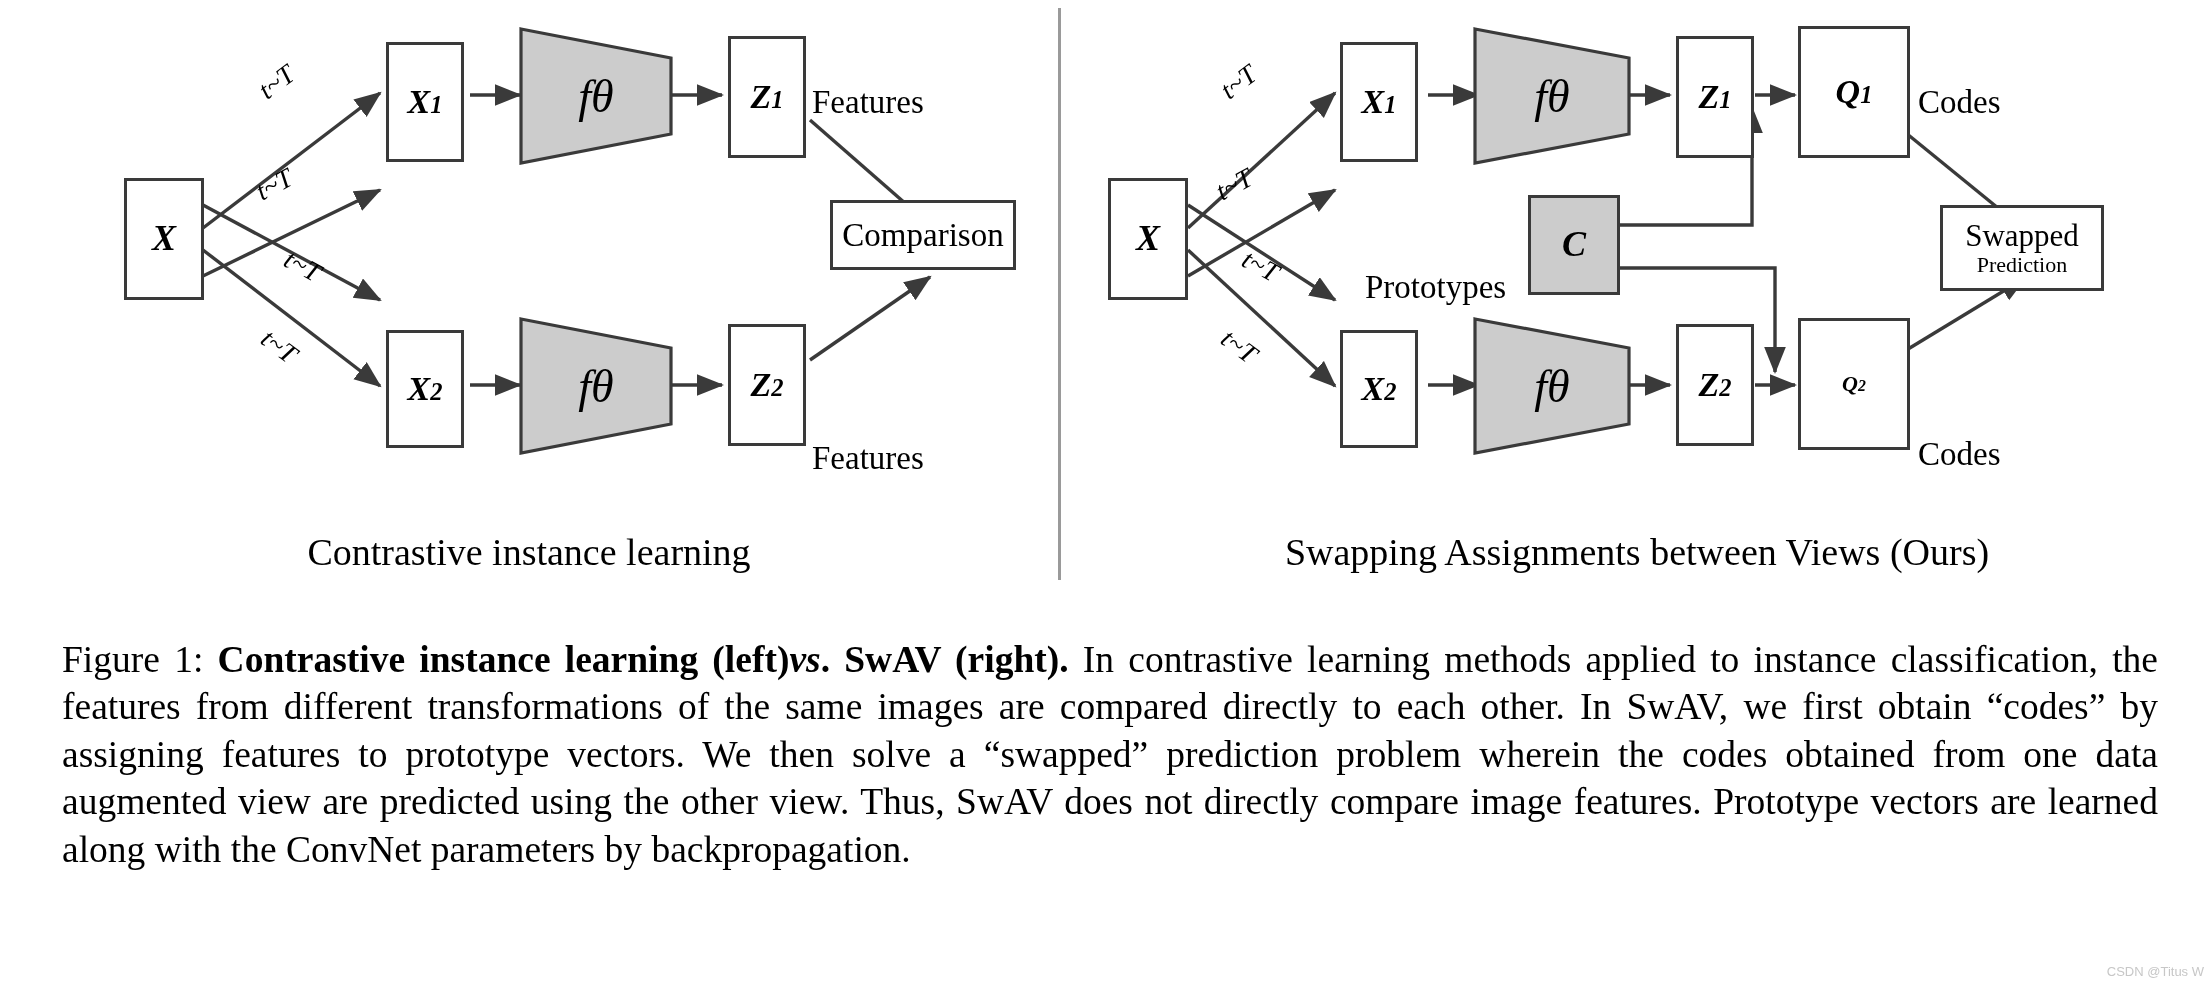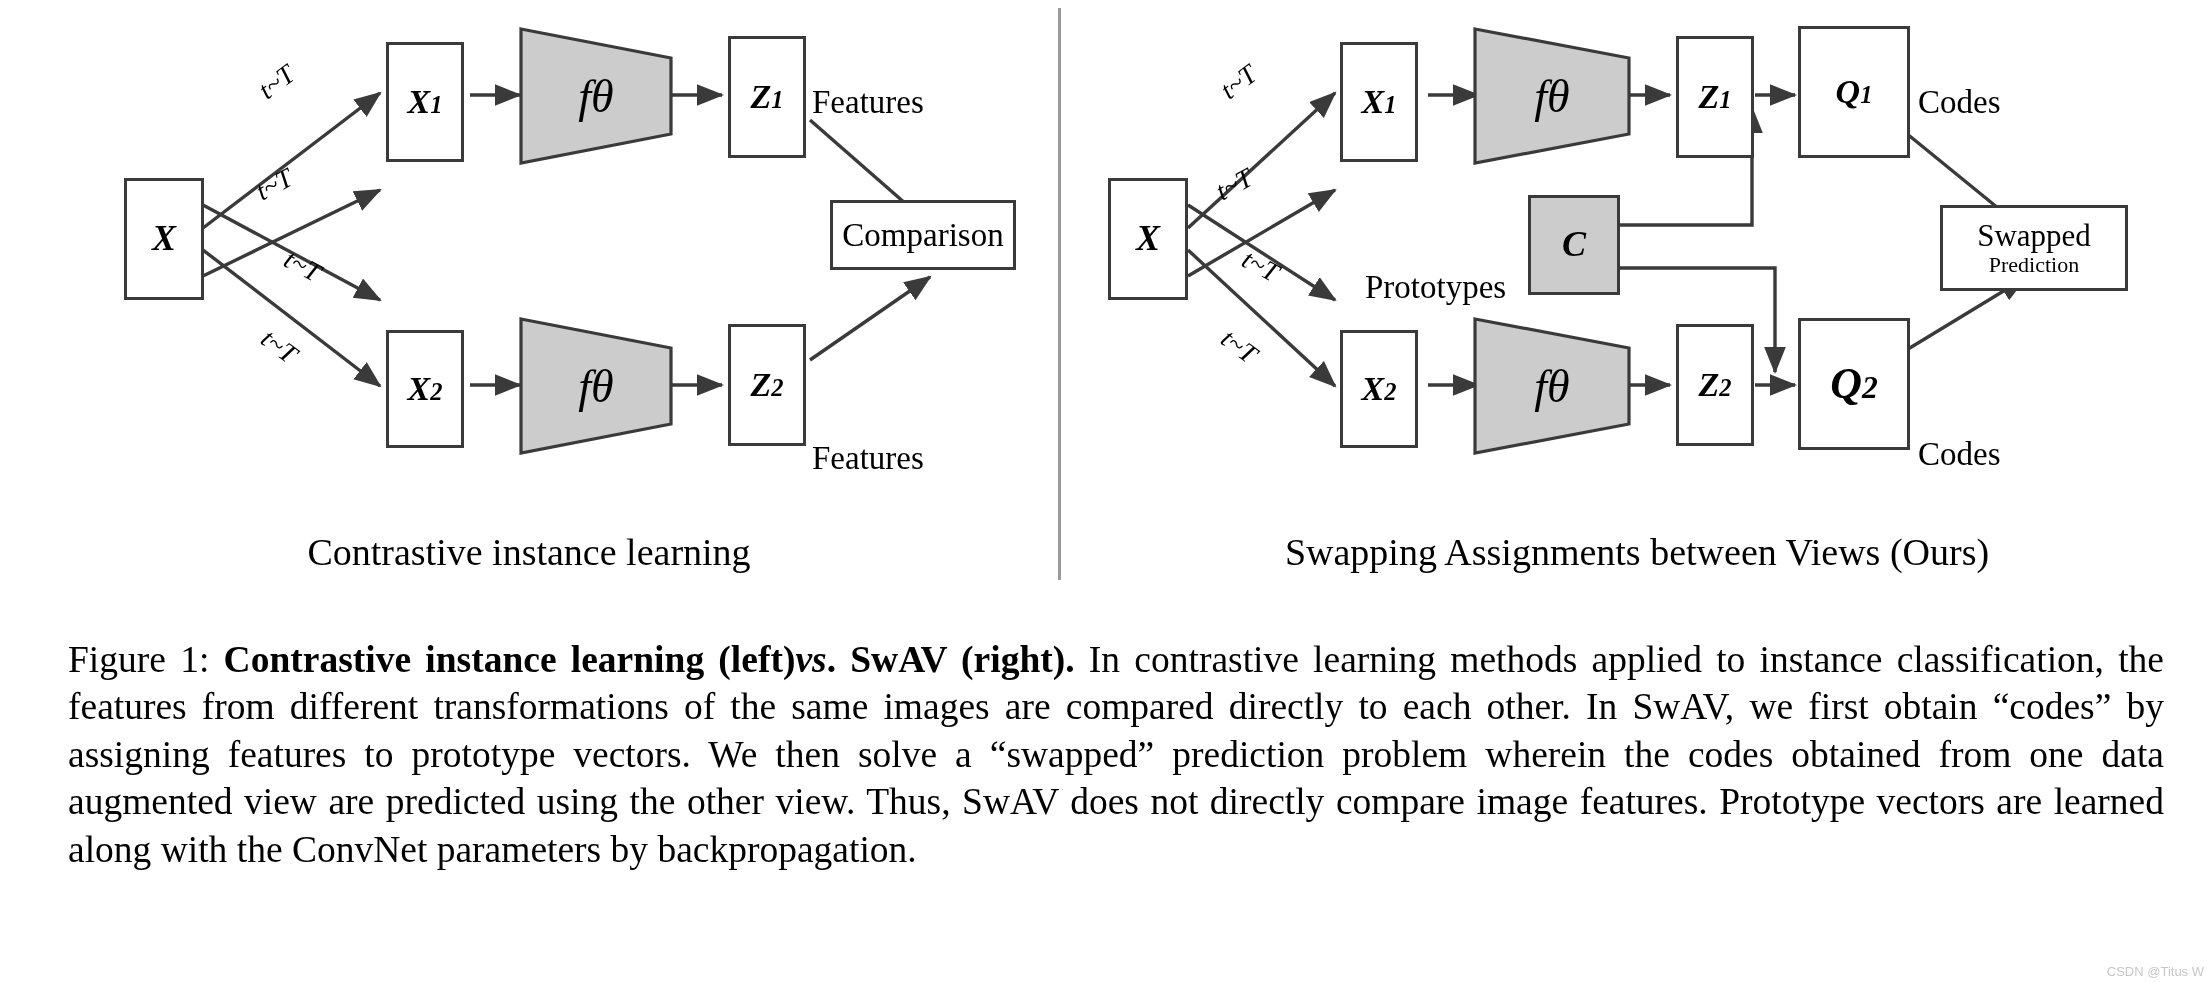--- a/index.html
+++ b/index.html
@@ -92,21 +92,21 @@
   }
   .panel-caption {
     position: absolute;
     font-family: "Liberation Serif", serif;
     font-size: 38px;
     white-space: nowrap;
     text-align: center;
   }
   .figure-caption {
     position: absolute;
-    left: 68px;
+    left: 62px;
     top: 636px;
     width: 2096px;
     font-family: "Liberation Serif", serif;
     font-size: 37.5px;
     line-height: 1.265;
     text-align: justify;
     color: #000;
   }
   .figure-caption b { font-weight: bold; }
   .figure-caption i { font-style: italic; }
@@ -265,28 +265,28 @@
 
     <div class="node" style="left:1676px; top:324px; width:78px; height:122px;">
       <span class="lbl boldital" style="font-size:34px;"><span>Z</span><span class="sub">2</span></span>
     </div>
 
     <div class="node" style="left:1798px; top:26px; width:112px; height:132px;">
       <span class="lbl boldital" style="font-size:34px;"><span>Q</span><span class="sub">1</span></span>
     </div>
 
     <div class="node" style="left:1798px; top:318px; width:112px; height:132px;">
-      <span class="lbl boldital" style="font-size:44px;"><span>Q</span><span class="sub">2</span></span>
+      <span class="lbl boldital" style="font-size:22px;"><span>Q</span><span class="sub">2</span></span>
     </div>
 
     <div class="node gray" style="left:1528px; top:195px; width:92px; height:100px;">
       <span class="lbl boldital" style="font-size:36px;">C</span>
     </div>
 
-    <div class="node" style="left:1940px; top:205px; width:188px; height:86px; flex-direction:column;">
+    <div class="node" style="left:1940px; top:205px; width:164px; height:86px; flex-direction:column;">
       <span class="lbl" style="font-size:31px;">Swapped</span>
       <span class="lbl" style="font-size:22px;">Prediction</span>
     </div>
 
     <div class="aug-label" style="left:1224px; top:78px; transform: rotate(-37deg);">t~T</div>
     <div class="aug-label" style="left:1218px; top:178px; transform: rotate(-28deg);">t~T</div>
     <div class="aug-label" style="left:1244px; top:242px; transform: rotate(28deg);">t~T</div>
     <div class="aug-label" style="left:1224px; top:320px; transform: rotate(37deg);">t~T</div>
 
     <div class="free-text" style="left:1918px; top:42px; font-size:33px;">Codes</div>

